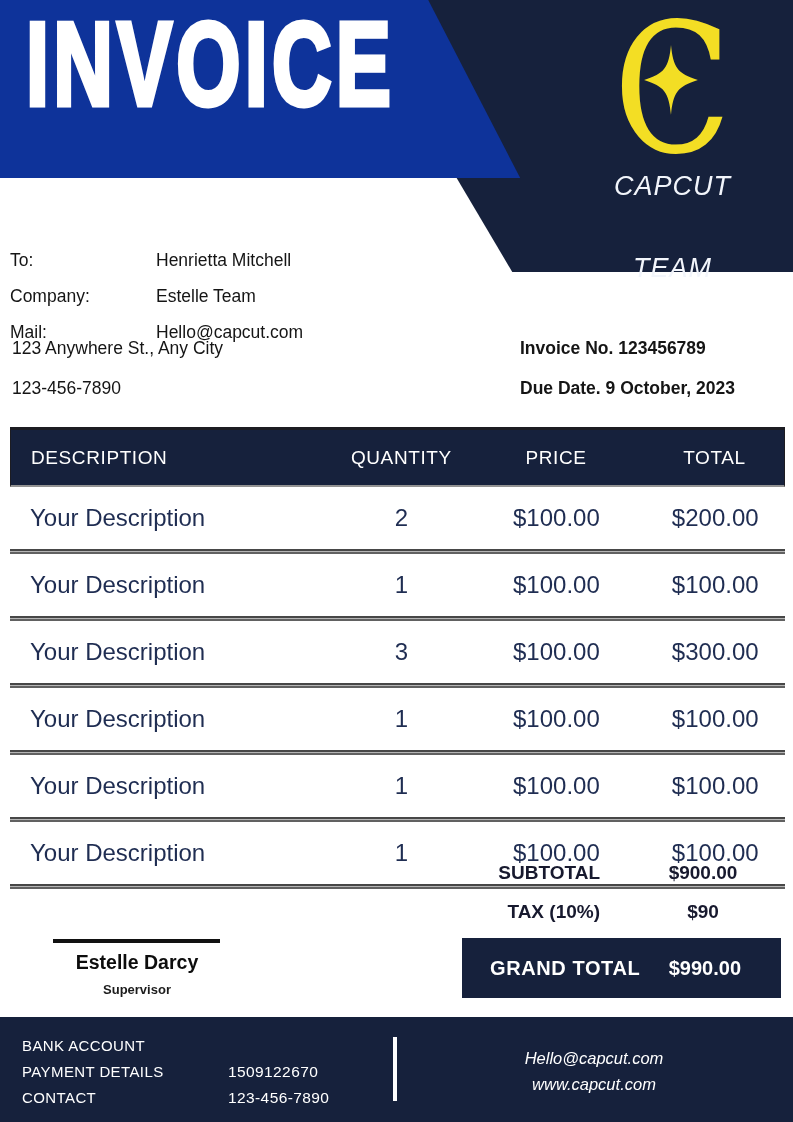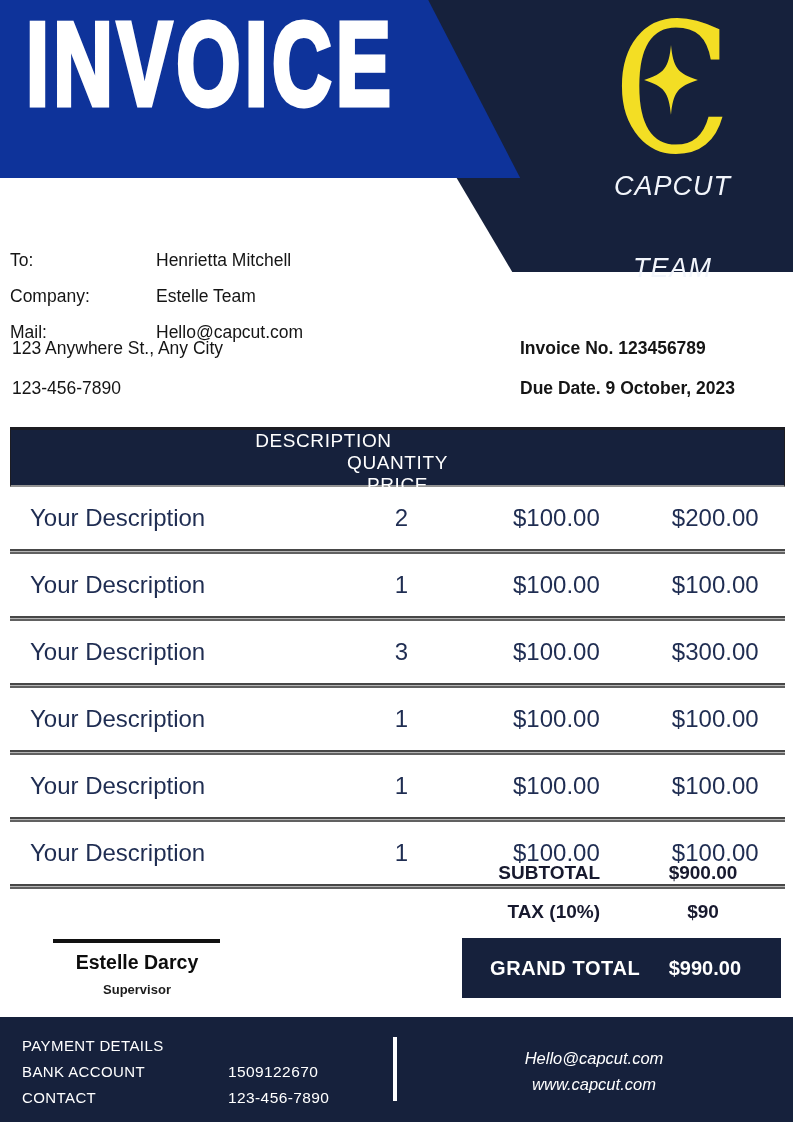--- a/index.html
+++ b/index.html
@@ -44,21 +44,21 @@
   .recipient .row { height:36px; line-height:36px; }
   .recipient .lab { display:inline-block; width:146px; }
   .addr { position:absolute; left:12px; top:328px; font-size:17.5px; font-weight:500; line-height:40px; }
   .meta { position:absolute; left:484px; top:328px; font-size:17.5px; font-weight:700; line-height:40px;margin-left:36px; }
   
   .items { position:absolute; left:10px; top:427px; width:775px; }
   .thead {
     display:flex; align-items:center; height:60px; background:#16213c; color:#fff;
     border-top:3px solid #1c1c22; border-bottom:2px solid #929292;
     border-left:1px solid #1c1c22; border-right:1px solid #1c1c22;
-    font-size:19px; letter-spacing:0.6px; font-weight:500;flex-direction:column;
+    font-size:19px; letter-spacing:0.6px; font-weight:500;
   }
   .trow { display:flex; align-items:center; height:62px; color:#1f2d52; font-size:24px; font-weight:500; }
   .tsep { height:5px; background:linear-gradient(180deg,#474747 0 38%,#b5b5b5 38% 58%,#616161 58% 100%); }
   .c-desc { width:42%; padding-left:20px; text-align:left; }
   .c-qty  { width:17%; text-align:center; }
   .c-price{ width:23%; text-align:center; }
   .c-total{ width:18%; text-align:center; }
   
   .tot-label { position:absolute; width:200px; left:400px; text-align:right;
     font-size:19px; font-weight:600; color:#17192e; }
@@ -189,22 +189,22 @@
     <span class="glab">GRAND TOTAL</span>
     <span class="gval">$990.00</span>
   </div>
 
   <div class="sig-line"></div>
   <div class="sig-name">Estelle Darcy</div>
   <div class="sig-role">Supervisor</div>
 
   <div class="footer">
     <div class="f-labels">
+      <div>BANK ACCOUNT</div>
       <div>PAYMENT DETAILS</div>
-      <div>BANK ACCOUNT</div>
       <div>CONTACT</div>
     </div>
     <div class="f-values">
       <div>1509122670</div>
       <div>123-456-7890</div>
     </div>
     <div class="f-divider"></div>
     <div class="f-right">
       <div>Hello@capcut.com</div>
       <div>www.capcut.com</div>

